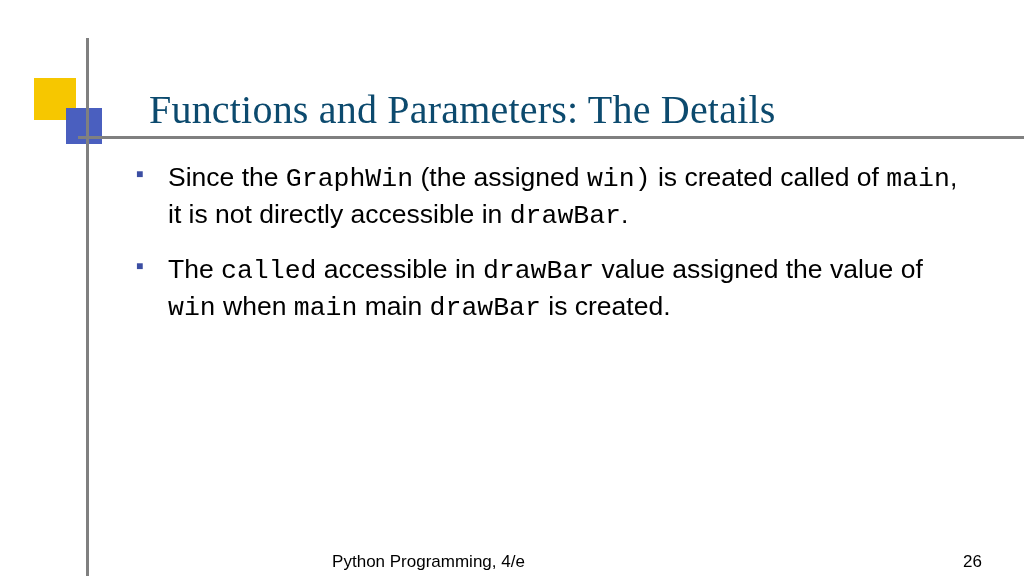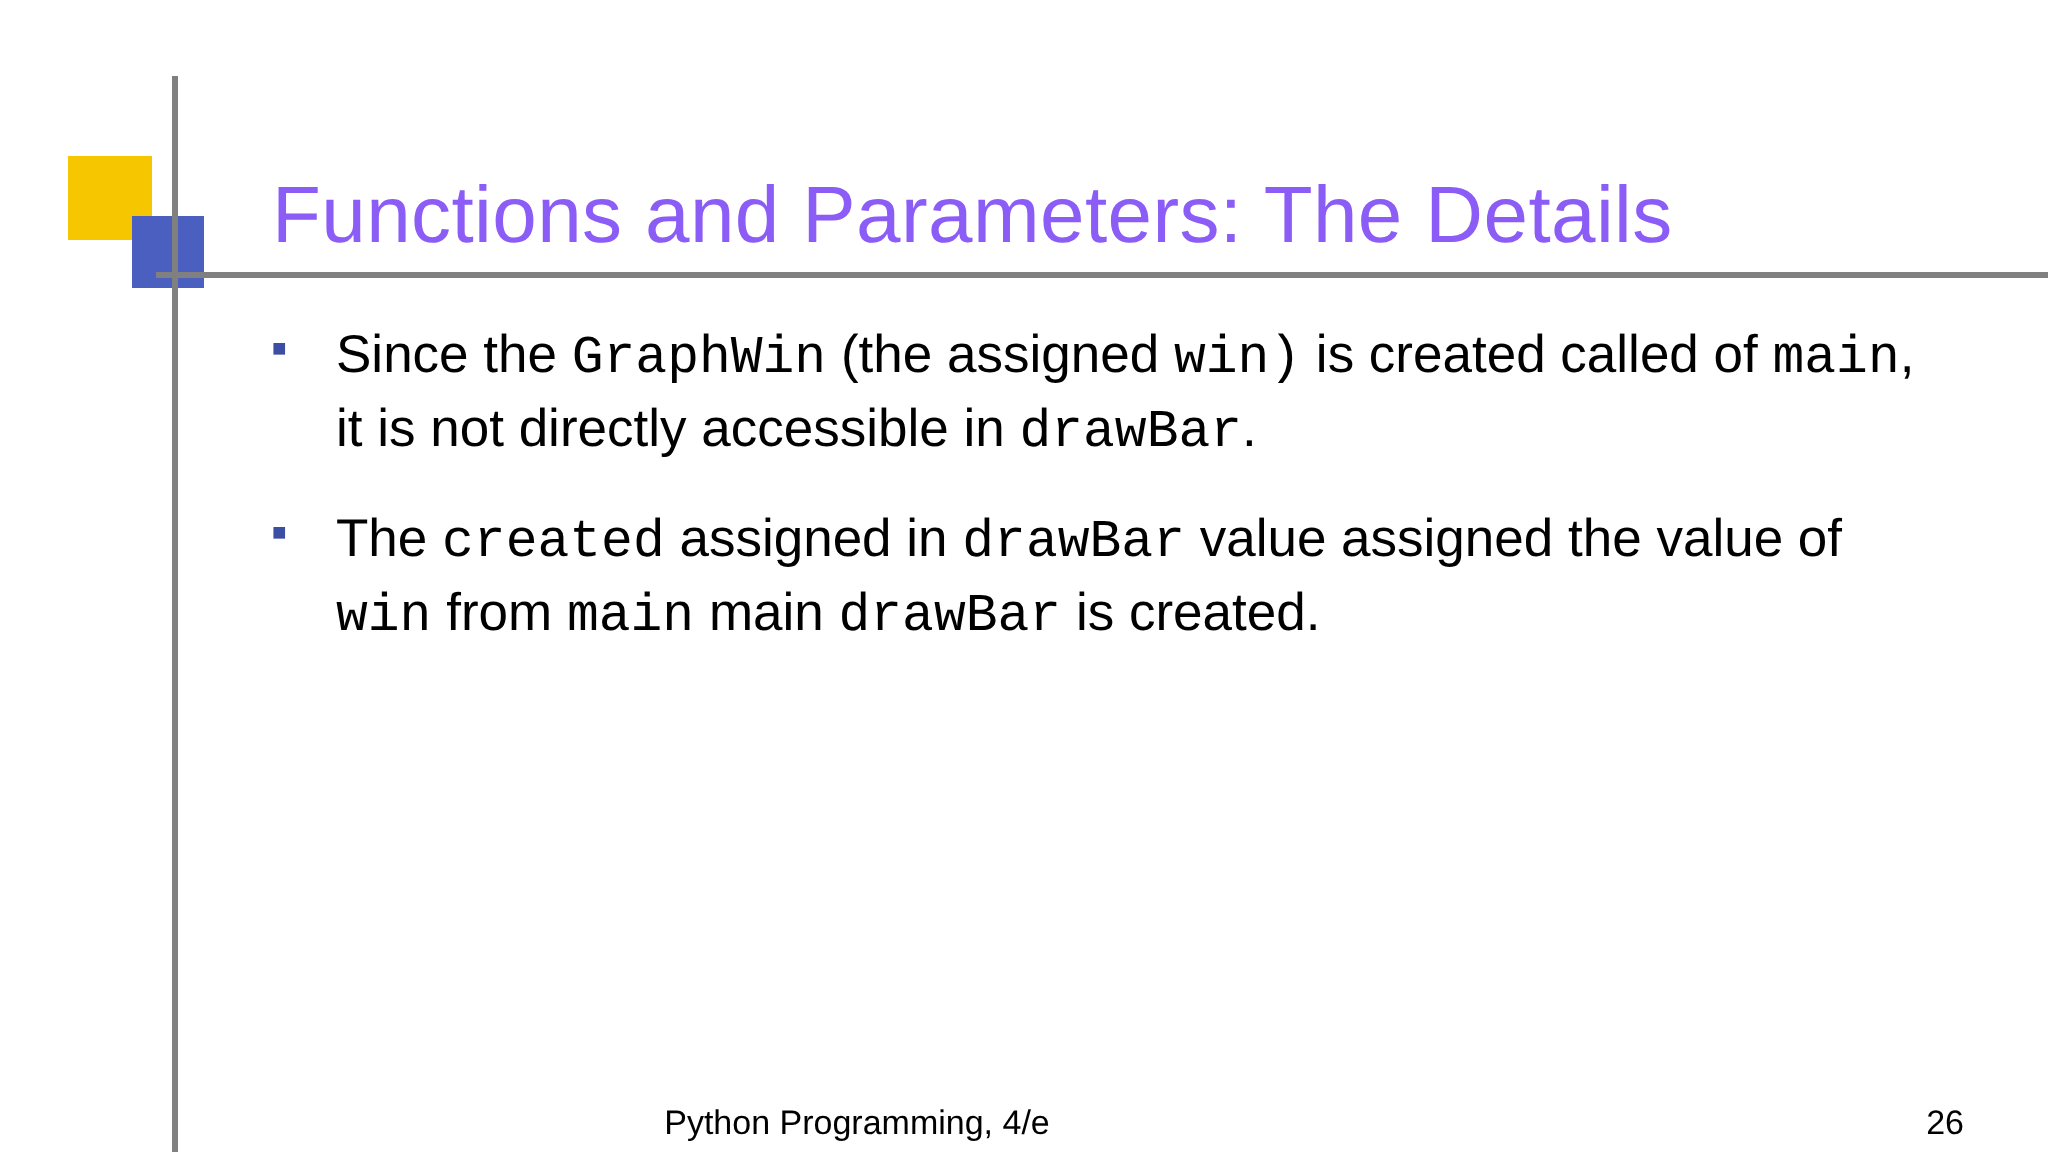--- a/index.html
+++ b/index.html
@@ -5,21 +5,21 @@
   * { margin: 0; padding: 0; box-sizing: border-box; }
   html, body { width: 1024px; height: 576px; background: #fff; font-family: Verdana, Geneva, sans-serif; color: #000; overflow: hidden; }
   .slide { position: relative; width: 1024px; height: 576px; }
 
   .decor { position: absolute; left: 34px; top: 78px; width: 70px; height: 70px; }
   .decor .yellow { position: absolute; left: 0; top: 0; width: 42px; height: 42px; background: #f6c700; }
   .decor .blue   { position: absolute; left: 32px; top: 30px; width: 36px; height: 36px; background: #4a5fbf; }
   .decor .hline  { position: absolute; left: 44px; top: 58px; width: 2000px; height: 3px; background: #808080; }
   .decor .vline  { position: absolute; left: 52px; top: -40px; width: 3px; height: 620px; background: #808080; }
 
-  .title { position: absolute; left: 136px; top: 86px; font-size: 40px; color: #8b5cf6; letter-spacing: 0.2px; }
+  .title { position: absolute; left: 149px; top: 86px; font-size: 40px; color: #0c4a6e; letter-spacing: 0.2px; font-family: Liberation Serif, serif; }
 
   .body { position: absolute; left: 132px; top: 160px; width: 840px; font-size: 26.5px; line-height: 1.32; }
   ul.bullets { list-style: none; }
   ul.bullets > li { position: relative; padding-left: 36px; margin-bottom: 18px; }
   ul.bullets > li::before { content: "■"; position: absolute; left: 4px; top: 7px; font-size: 12px; color: #3b4ea3; }
 
   .mono { font-family: "Courier New", Courier, monospace; }
 
   .footer { position: absolute; bottom: 24px; left: 0; width: 1024px; font-size: 17px; color: #000; }
   .footer .centered { position: absolute; left: 0; width: 857px; text-align: center; }
@@ -35,21 +35,21 @@
     <div class="blue"></div>
     <div class="hline"></div>
     <div class="vline"></div>
   </div>
 
   <div class="title">Functions and Parameters: The Details</div>
 
   <div class="body">
     <ul class="bullets">
         <li><span>Since the </span><span class="mono">GraphWin</span><span> (the assigned </span><span class="mono">win)</span><span> is created called of </span><span class="mono">main</span><span>, it is not directly accessible in </span><span class="mono">drawBar</span><span>.</span></li>
-        <li><span>The </span><span class="mono">created</span><span> assigned in </span><span class="mono">drawBar</span><span> value assigned the value of </span><span class="mono">win</span><span> from </span><span class="mono">main</span><span> main </span><span class="mono">drawBar</span><span> is created.</span></li>
+        <li><span>The </span><span class="mono">called</span><span> accessible in </span><span class="mono">drawBar</span><span> value assigned the value of </span><span class="mono">win</span><span> when </span><span class="mono">main</span><span> main </span><span class="mono">drawBar</span><span> is created.</span></li>
       </ul>
   </div>
 
   <div class="footer">
     <div class="centered">Python Programming, 4/e</div>
     <div class="pg">26</div>
   </div>
 
 </div>
 

